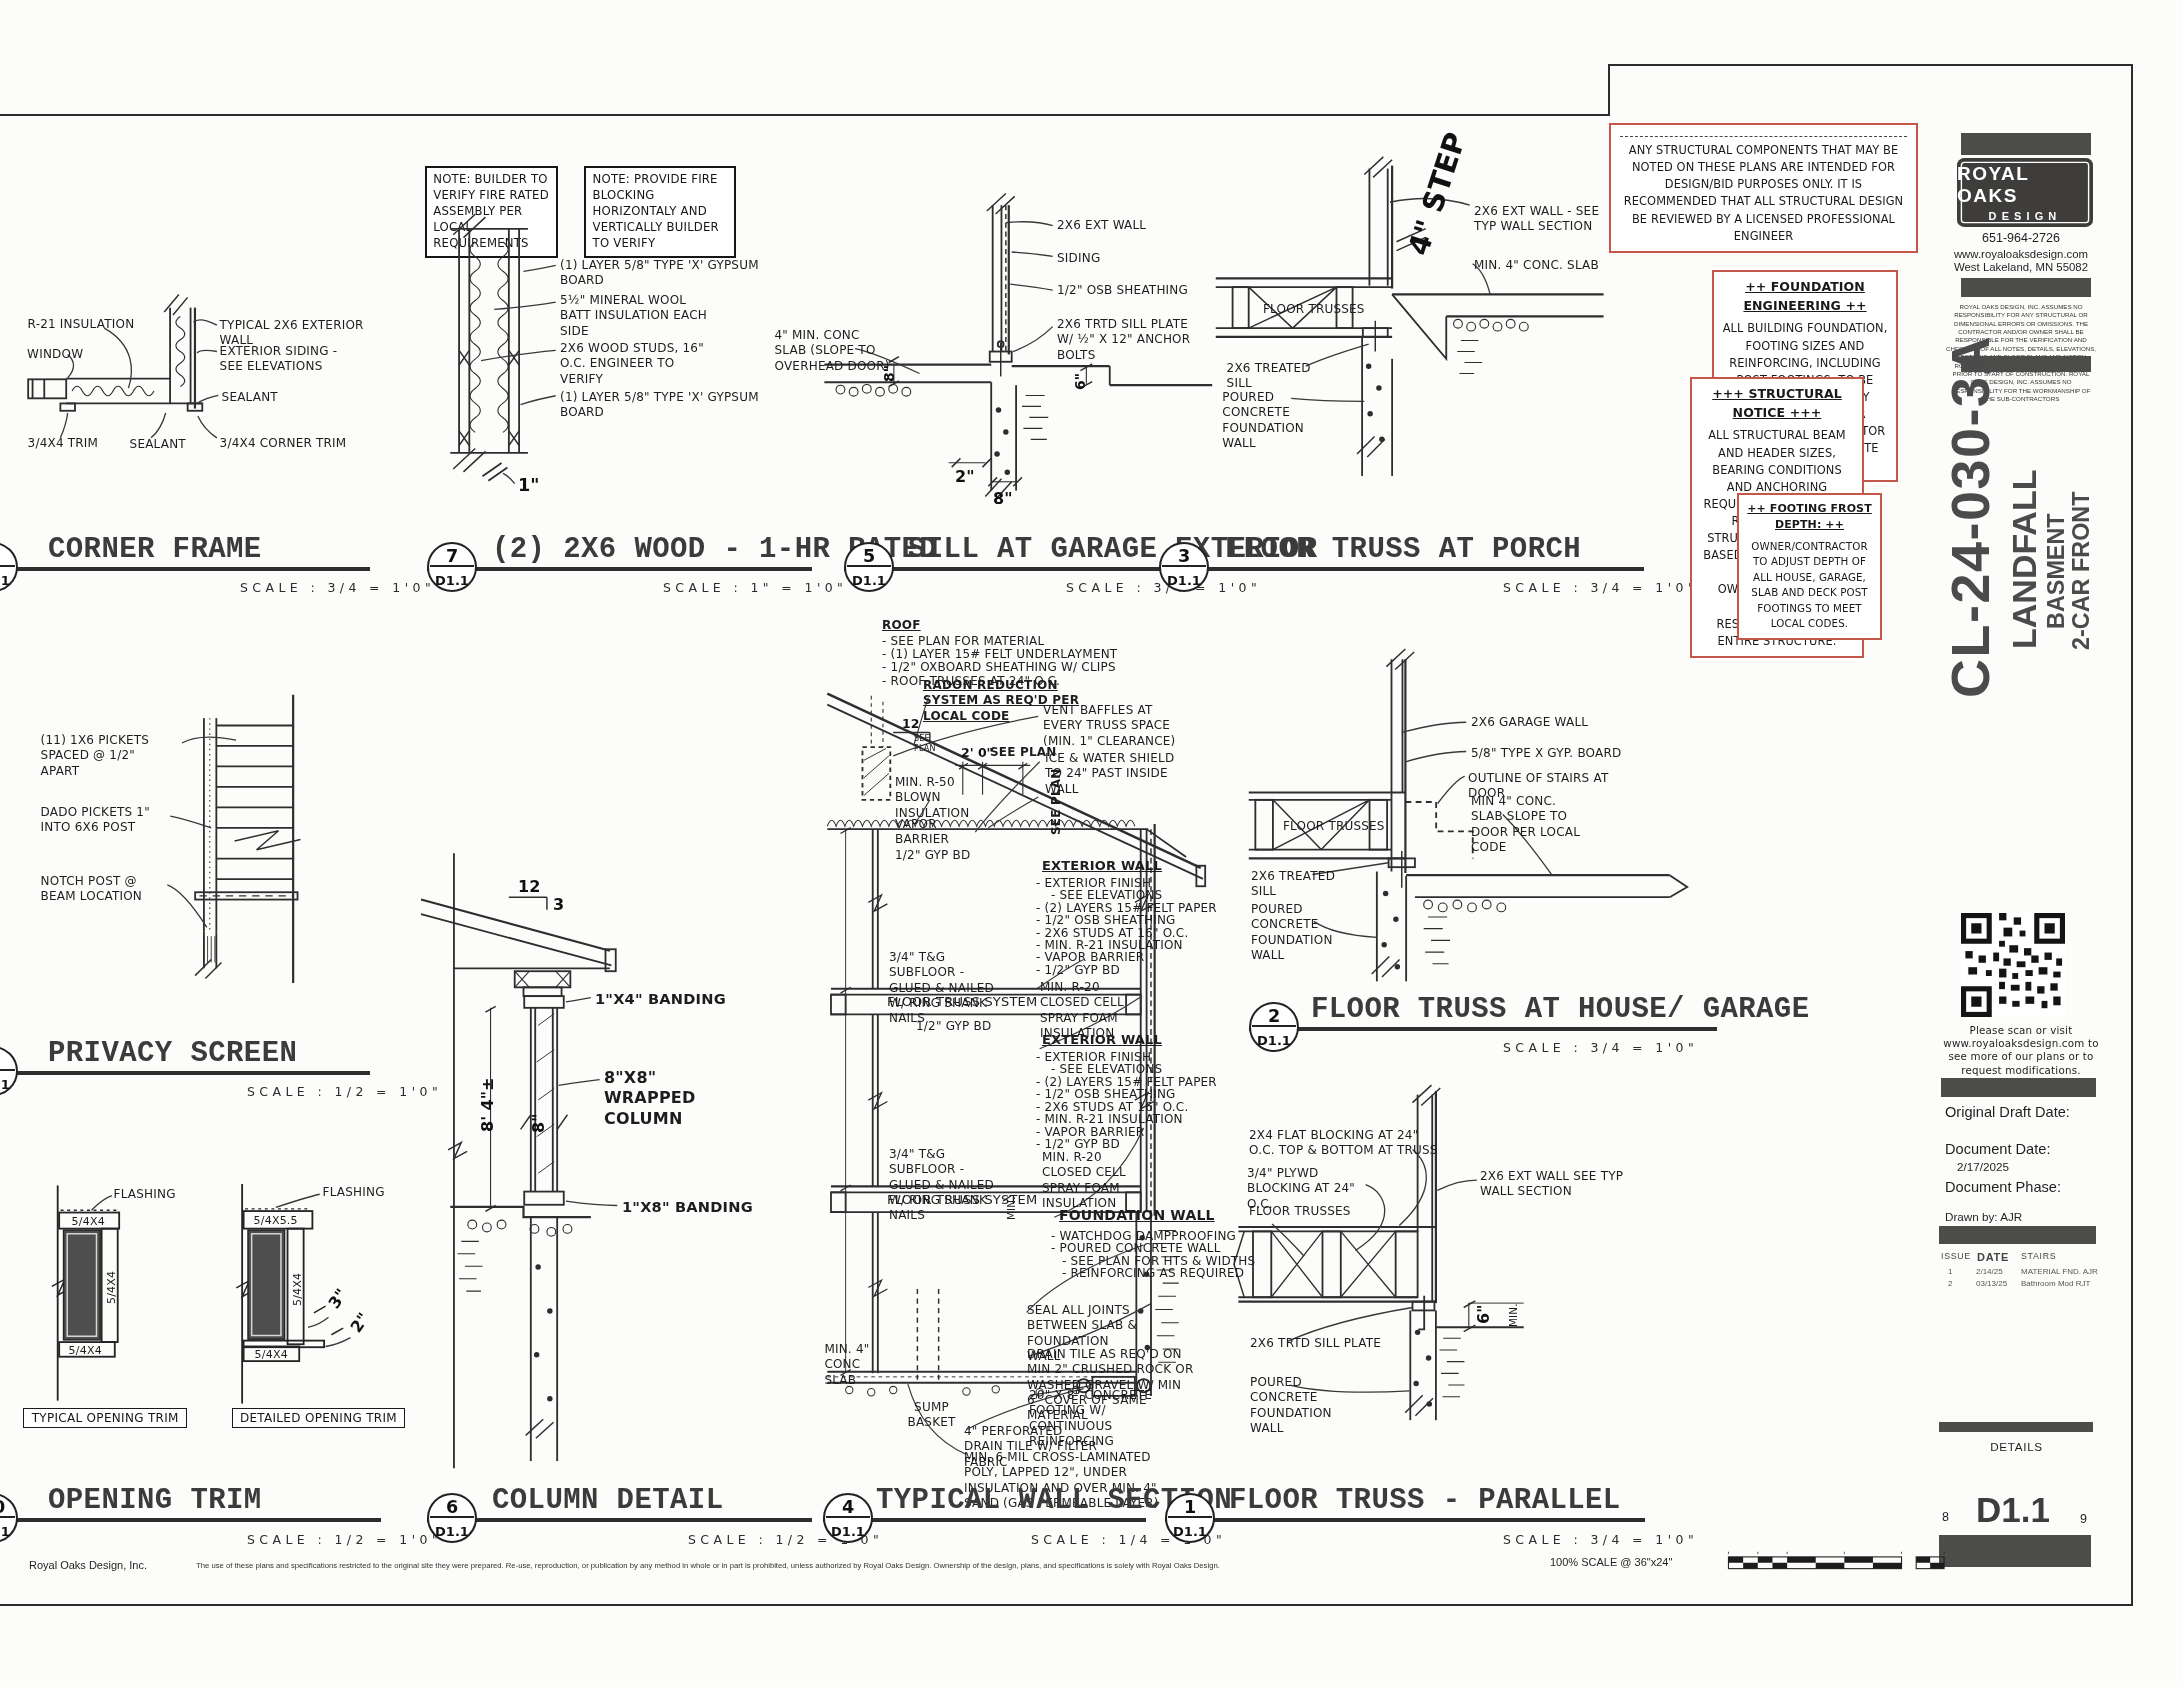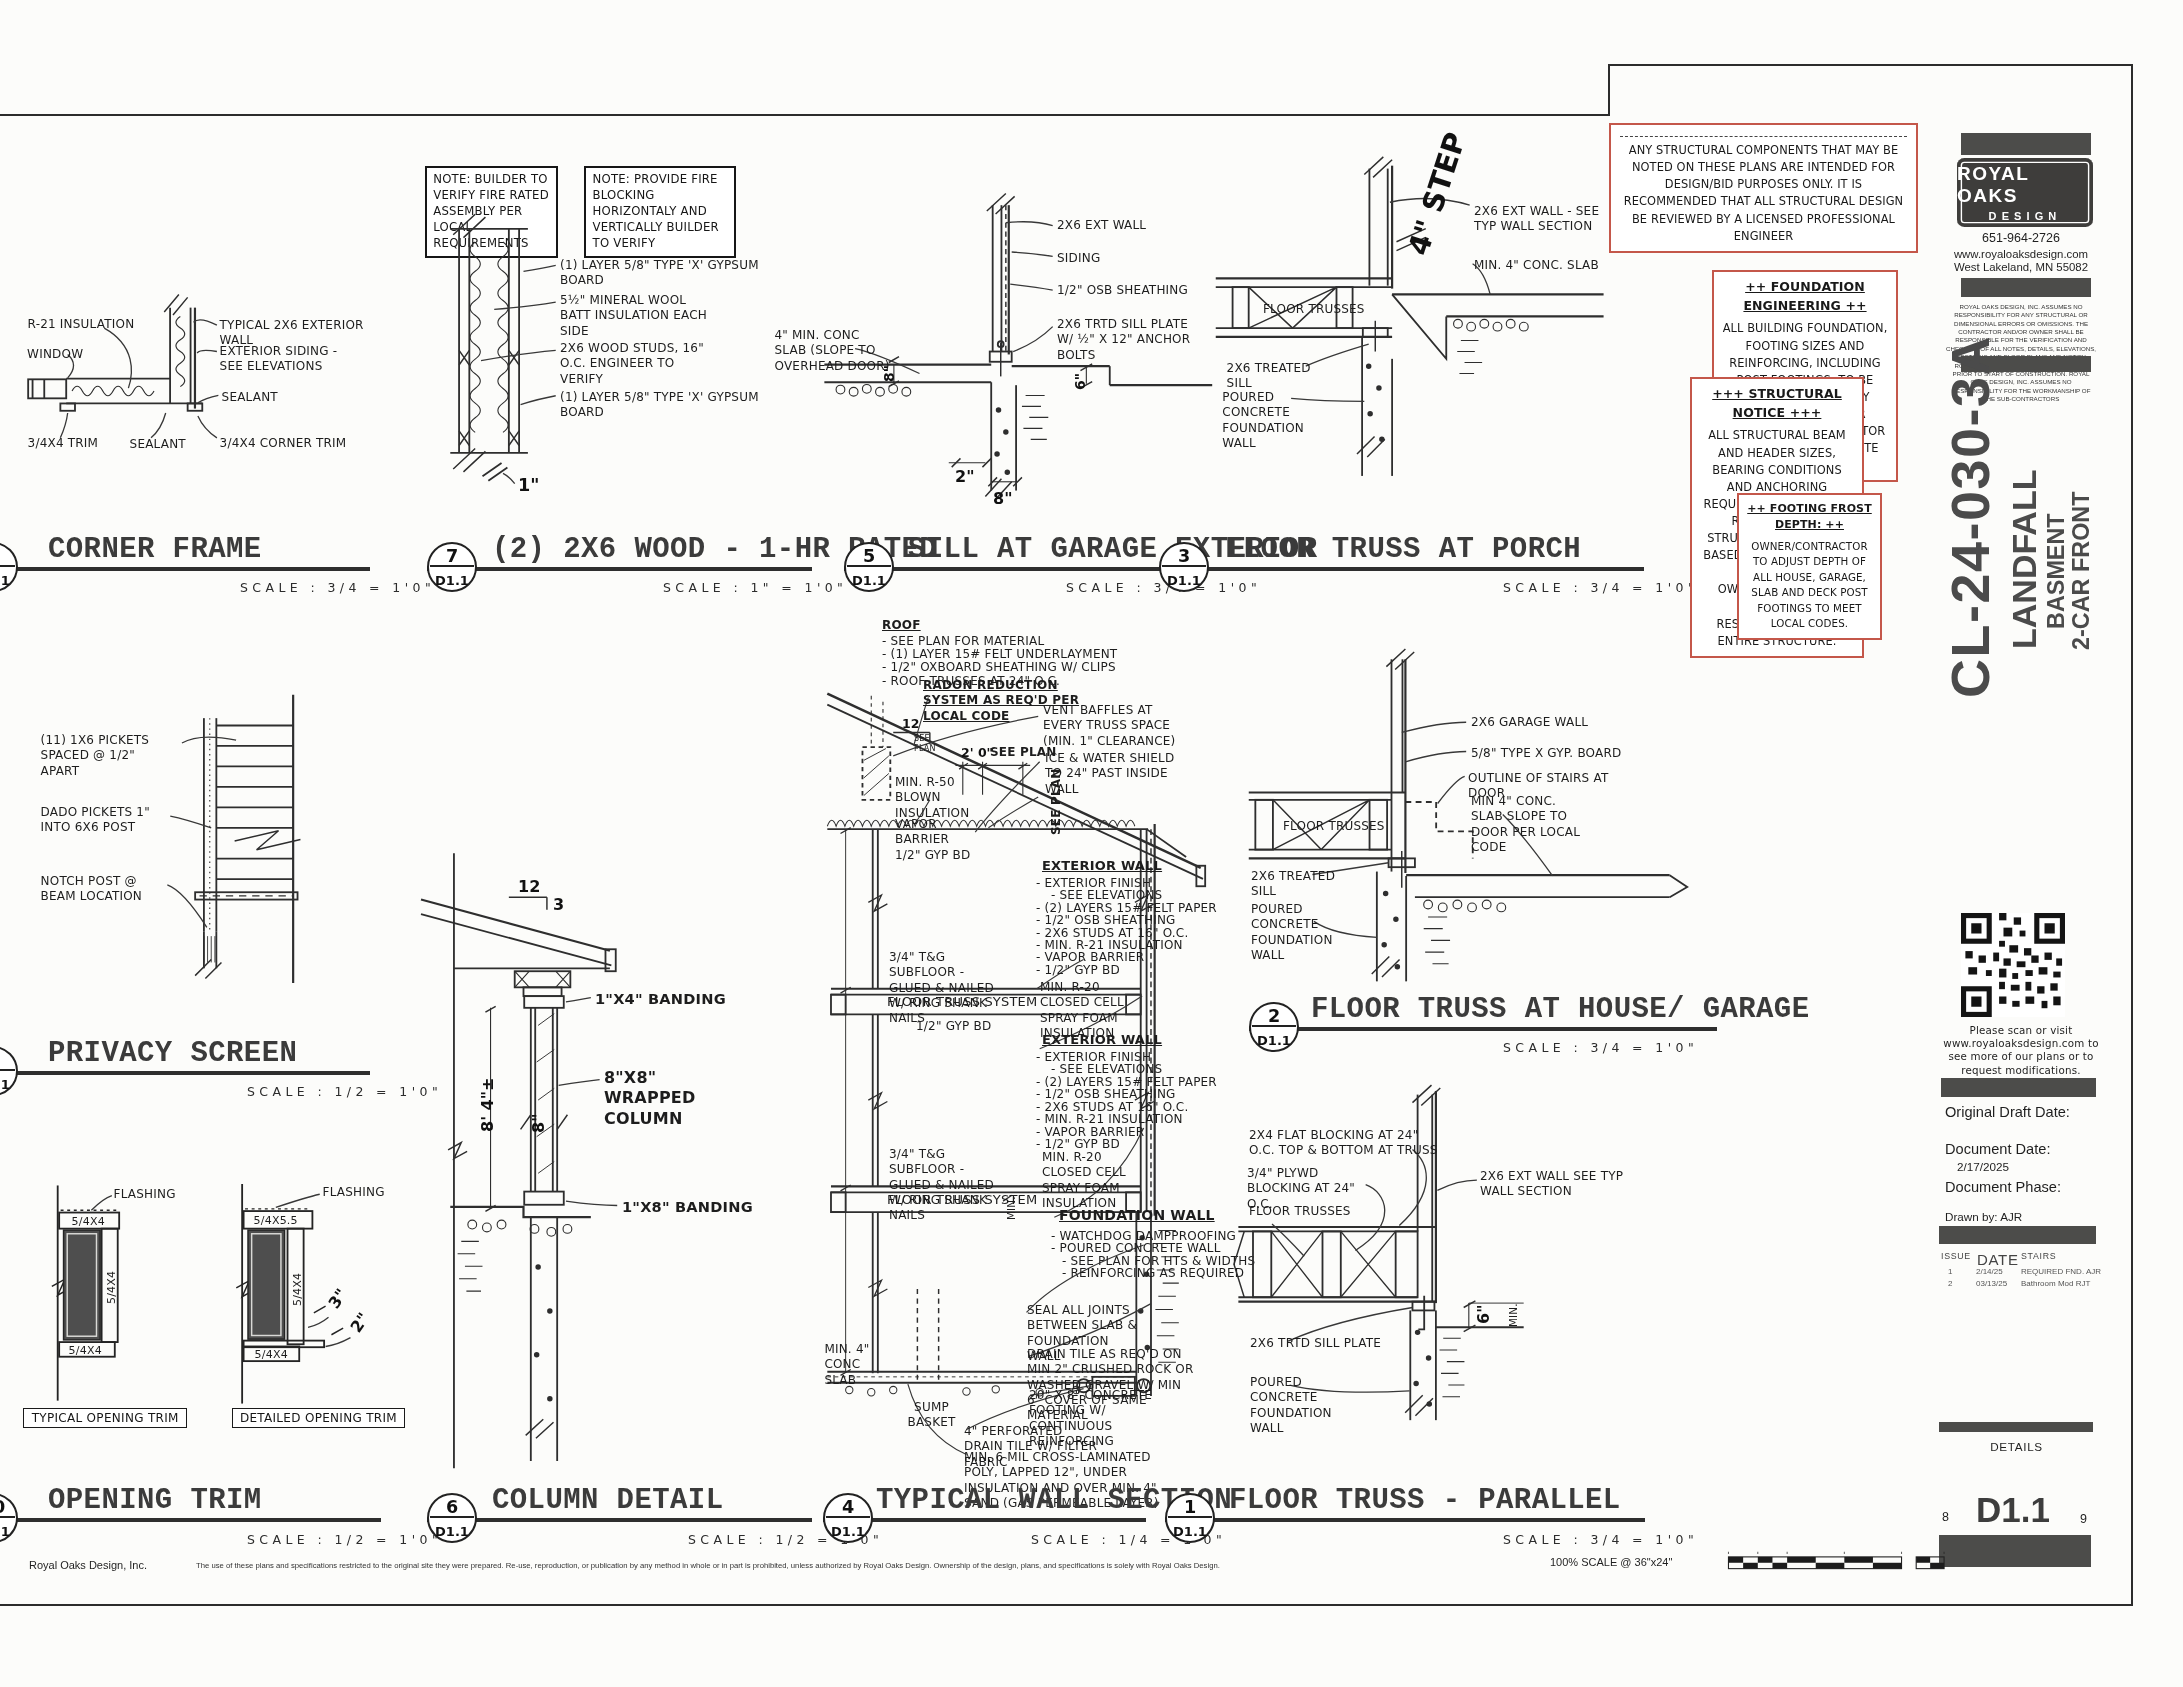--- a/index.html
+++ b/index.html
@@ -694,25 +694,25 @@
   </svg>
   <div class="lbl ctr" style="left:1941px;top:1024px;width:160px;font-size:10.3px;text-transform:none;">Please scan or visit www.royaloaksdesign.com to see more of our plans or to request modifications.</div>
   <div class="bar" style="left:1941px;top:1078px;width:155px;height:19px;"></div>
   <div class="tbt" style="left:1945px;top:1104px;font-size:14.6px;">Original Draft Date:</div>
   <div class="tbt" style="left:1945px;top:1141px;font-size:14.6px;">Document Date:</div>
   <div class="tbt" style="left:1957px;top:1160px;font-size:11.7px;">2/17/2025</div>
   <div class="tbt" style="left:1945px;top:1179px;font-size:14.6px;">Document Phase:</div>
   <div class="tbt" style="left:1945px;top:1210px;font-size:11.7px;">Drawn by: AJR</div>
   <div class="bar" style="left:1939px;top:1226px;width:157px;height:17.6px;"></div>
   <div class="tbt" style="left:1941px;top:1251px;font-size:8.8px;letter-spacing:0.7px;color:#444;">ISSUE</div>
-  <div class="tbt" style="left:1977px;top:1251px;font-size:15px;letter-spacing:0.7px;color:#444;">DATE</div>
+  <div class="tbt" style="left:1977px;top:1251px;font-size:11px;letter-spacing:0.7px;color:#444;font-weight:bold;">DATE</div>
   <div class="tbt" style="left:2021px;top:1251px;font-size:8.8px;letter-spacing:0.7px;color:#444;">STAIRS</div>
   <div class="tbt" style="left:1948px;top:1267px;font-size:8px;color:#555;">1</div>
   <div class="tbt" style="left:1976px;top:1267px;font-size:8px;color:#555;">2/14/25</div>
-  <div class="tbt" style="left:2021px;top:1267px;font-size:8px;color:#555;">REQUIRED FND. AJR</div>
+  <div class="tbt" style="left:2021px;top:1267px;font-size:8px;color:#555;">MATERIAL FND. AJR</div>
   <div class="tbt" style="left:1948px;top:1279px;font-size:8px;color:#555;">2</div>
   <div class="tbt" style="left:1976px;top:1279px;font-size:8px;color:#555;">03/13/25</div>
   <div class="tbt" style="left:2021px;top:1279px;font-size:8px;color:#555;">Bathroom Mod RJT</div>
   <div class="bar" style="left:1939px;top:1422px;width:154px;height:10.3px;"></div>
   <div class="tbt" style="left:1941px;top:1440px;width:151px;text-align:center;font-size:11.7px;letter-spacing:0.7px;">DETAILS</div>
   <div class="tbt" style="left:1942px;top:1510px;font-size:12.5px;">8</div>
   <div class="tbt" style="left:1976px;top:1490px;font-size:35px;font-weight:700;color:#3d3d3d;">D1.1</div>
   <div class="tbt" style="left:2080px;top:1512px;font-size:12.5px;">9</div>
   <div class="bar" style="left:1939px;top:1535px;width:152px;height:32px;"></div>
 

